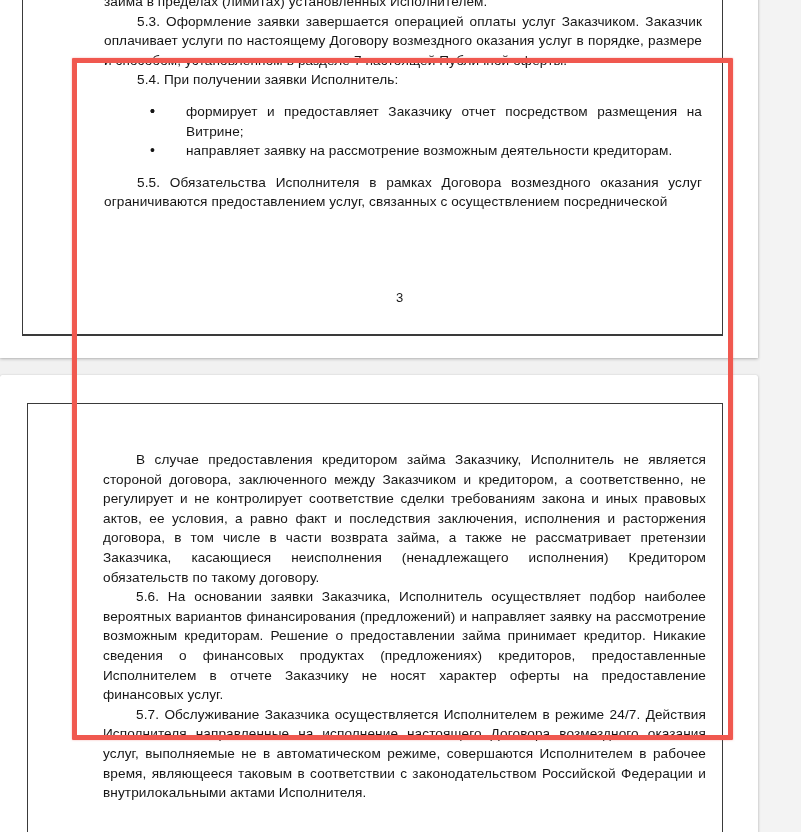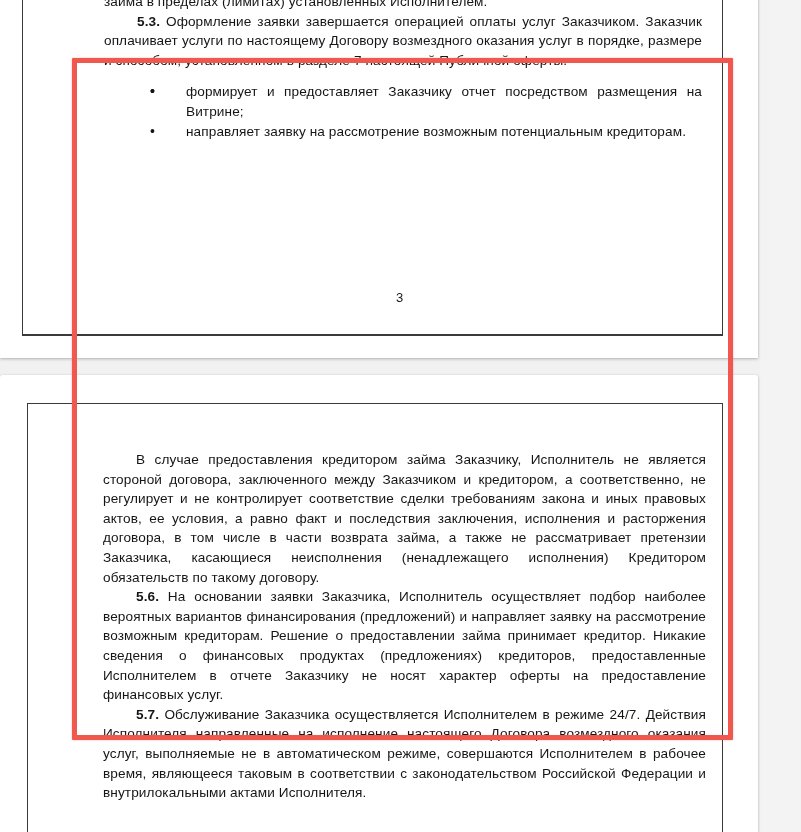--- a/index.html
+++ b/index.html
@@ -19,21 +19,21 @@
   .page2 { left: 0; top: 375px; width: 758px; height: 480px; border-radius: 2px; }
   .scan-frame { position: absolute; border: 1.5px solid #3a3a3a; }
   .page1 .scan-frame { left: 22px; top: 0; width: 699px; height: 354px; border-top: none; border-bottom-width: 2px; }
   .page2 .scan-frame { left: 27px; top: 28px; width: 694px; height: 480px; border-bottom: none; }
   .text {
     position: absolute; font-size: 13.6px; line-height: 19.6px;
     text-align: justify; letter-spacing: 0.1px; color: #151515;
   }
   .text p { margin: 0; }
   .indent { text-indent: 33px; }
-  .num { font-weight: bold; }
+  .num { font-weight: normal; }
   .p1text { left: 104px; top: 12px; width: 598px; }
   .bullets { margin: 0; padding: 0; list-style: none; }
   .bullets li { position: relative; padding-left: 36px; margin-left: 46px; }
   .bullets li .dot { position: absolute; left: 0; top: 0; font-size: 14px; }
   .pageno { position: absolute; left: 396px; top: 310px; font-size: 13px; }
   .p2text { left: 103px; top: 75px; width: 603px; }
   .highlight {
     position: absolute; left: 72px; top: 58px; width: 651px; height: 672px;
     border: 5px solid #f0584f; border-radius: 1px;
     box-shadow: 0 0 2px rgba(240,88,79,0.5);
@@ -45,27 +45,29 @@
 <body>
 
 <div class="viewer">
   <div class="gutter"></div>
 
   <div class="page page1">
     <div class="scan-frame"></div>
     <div class="text p1text">
       <p>займа в пределах (лимитах) установленных Исполнителем.</p>
       <p class="indent"><span class="num">5.3.</span> <span>Оформление заявки завершается операцией оплаты услуг Заказчиком. Заказчик оплачивает услуги по настоящему Договору возмездного оказания услуг в порядке, размере и способом, установленном в разделе 7 настоящей Публичной оферты.</span></p>
+      <p class="indent"><span class="num">5.4.</span> <span>При получении заявки Исполнитель:</span></p>
       <span class="sp"></span>
       <ul class="bullets">
         <li><span class="dot">•</span></li>
         <li><span class="dot">•</span><span>формирует и предоставляет Заказчику отчет посредством размещения на Витрине;</span></li>
-        <li><span class="dot">•</span><span>направляет заявку на рассмотрение возможным потенциальным кредиторам.</span></li>
+        <li><span class="dot">•</span><span>направляет заявку на рассмотрение возможным деятельности кредиторам.</span></li>
       </ul>
       <span class="sp"></span>
+      <p class="indent"><span class="num">5.5.</span> <span>Обязательства Исполнителя в рамках Договора возмездного оказания услуг ограничиваются предоставлением услуг, связанных с осуществлением посреднической</span></p>
     </div>
     <div class="pageno">3</div>
   </div>
 
   <div class="page page2">
     <div class="scan-frame"></div>
     <div class="text p2text">
       <p class="indent">В случае предоставления кредитором займа Заказчику, Исполнитель не является стороной договора, заключенного между Заказчиком и кредитором, а соответственно, не регулирует и не контролирует соответствие сделки требованиям закона и иных правовых актов, ее условия, а равно факт и последствия заключения, исполнения и расторжения договора, в том числе в части возврата займа, а также не рассматривает претензии Заказчика, касающиеся неисполнения (ненадлежащего исполнения) Кредитором обязательств по такому договору.</p>
       <p class="indent"><span class="num">5.6.</span> <span>На основании заявки Заказчика, Исполнитель осуществляет подбор наиболее вероятных вариантов финансирования (предложений) и направляет заявку на рассмотрение возможным кредиторам. Решение о предоставлении займа принимает кредитор. Никакие сведения о финансовых продуктах (предложениях) кредиторов, предоставленные Исполнителем в отчете Заказчику не носят характер оферты на предоставление финансовых услуг.</span></p>
       <p class="indent"><span class="num">5.7.</span> <span>Обслуживание Заказчика осуществляется Исполнителем в режиме 24/7. Действия Исполнителя направленные на исполнение настоящего Договора возмездного оказания услуг, выполняемые не в автоматическом режиме, совершаются Исполнителем в рабочее время, являющееся таковым в соответствии с законодательством Российской Федерации и внутрилокальными актами Исполнителя.</span></p>

